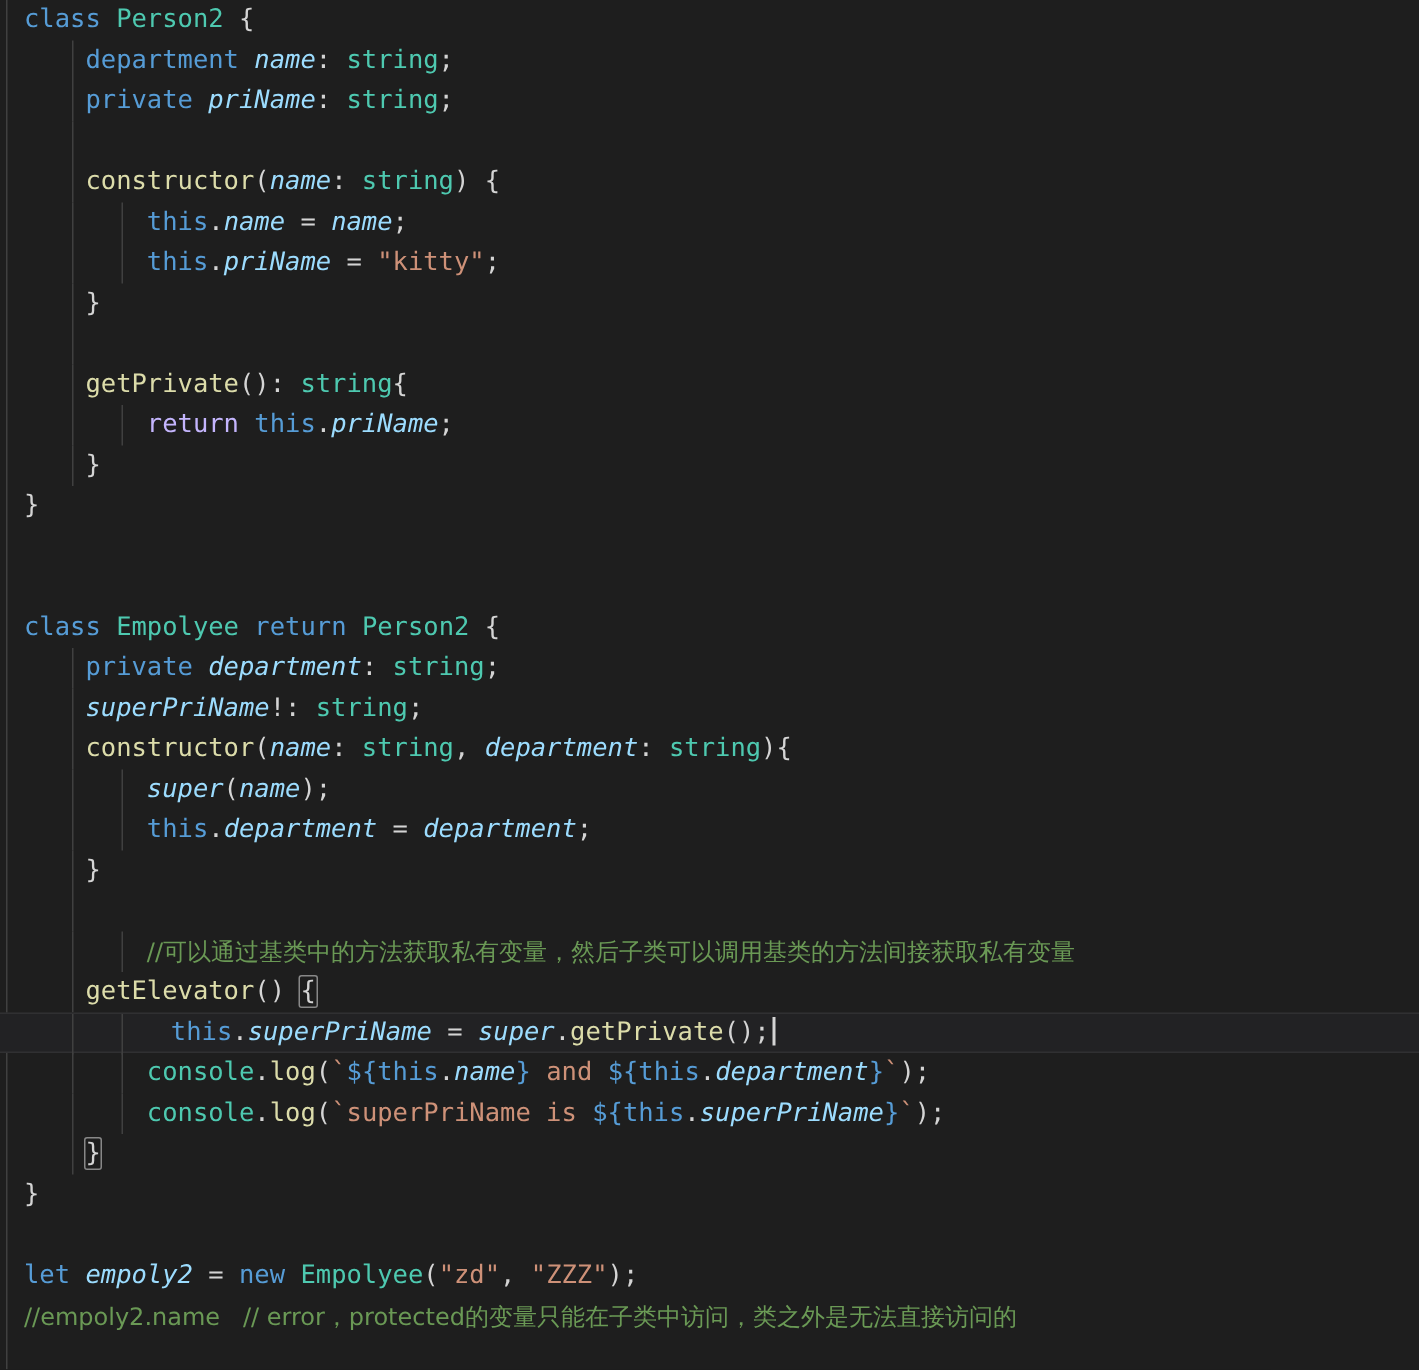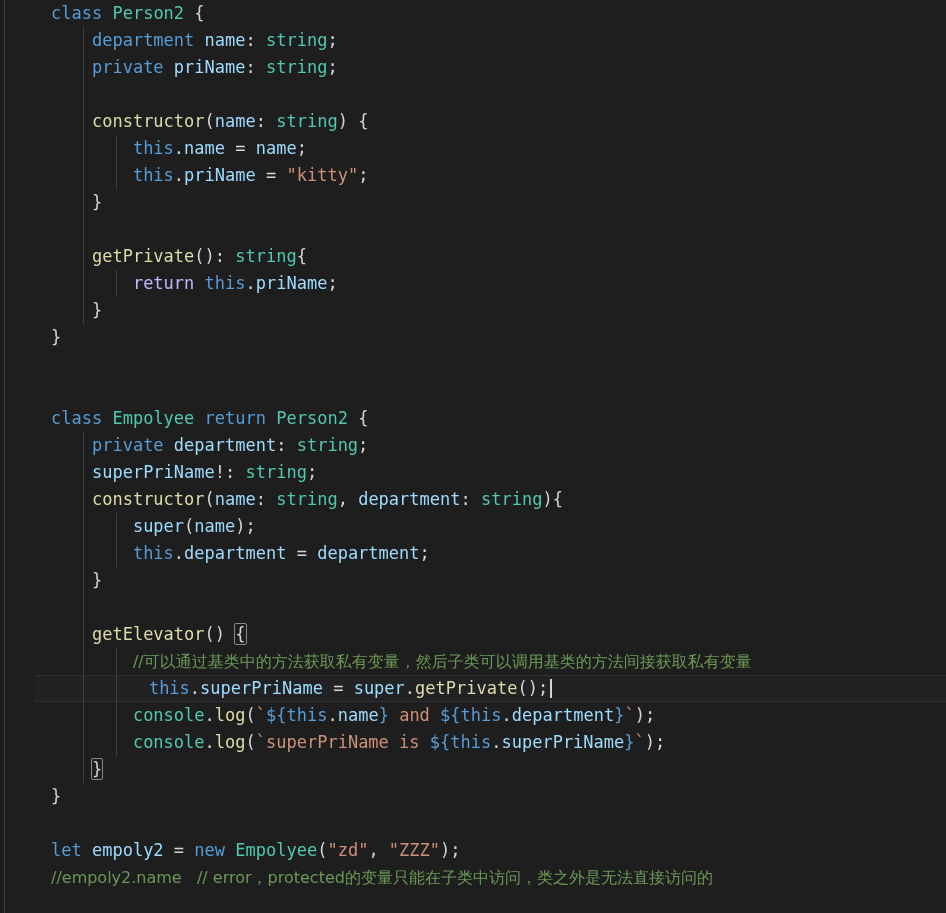--- a/index.html
+++ b/index.html
@@ -43,21 +43,20 @@
   .line {
     position: relative;
     height: 27px;
     line-height: 27px;
     font-size: 17px;
     letter-spacing: 0px;
     white-space: pre;
     color: #D4D4D4;
     padding-left: 16px;
     box-sizing: border-box;
-    margin-left: 35px;
   }
 
   .line.current {
     background: #222224;
     border-top: 1px solid #303032;
     border-bottom: 1px solid #303032;
     height: 27px;
     line-height: 25px;
     padding-left: 32px;
   }
@@ -70,21 +69,21 @@
     height: 27px;
     background: #404040;
     pointer-events: none;
   }
   .g1 { left: 48px; }
   .g2 { left: 81px; }
 
   
   .kw      { color: #569CD6; }  
   .type    { color: #4EC9B0; }  
-  .prop    { color: #9CDCFE; }  
+  .prop    { color: #9CDCFE; font-style: italic; }  
   .fn      { color: #DCDCAA; }  
   .str     { color: #CE9178; }  
   .ctrl    { color: #c4b5fd; }  
   .cmt     { color: #6A9955; }  
   .plain   { color: #D4D4D4; }  
 
   .bracket-match {
     outline: 1px solid #888888;
     outline-offset: 0px;
     border-radius: 1px;
@@ -149,23 +148,23 @@
     <div class="line"><span class="guide g1"></span>    <span class="fn">constructor</span><span class="plain">(</span><span class="prop">name</span><span class="plain">: </span><span class="type">string</span><span class="plain">, </span><span class="prop">department</span><span class="plain">: </span><span class="type">string</span><span class="plain">){</span></div>
 
     <div class="line"><span class="guide g1"></span><span class="guide g2"></span>        <span class="prop">super</span><span class="plain">(</span><span class="prop">name</span><span class="plain">);</span></div>
 
     <div class="line"><span class="guide g1"></span><span class="guide g2"></span>        <span class="kw">this</span><span class="plain">.</span><span class="prop">department</span><span class="plain"> = </span><span class="prop">department</span><span class="plain">;</span></div>
 
     <div class="line"><span class="guide g1"></span>    <span class="plain">}</span></div>
 
     <div class="line"><span class="guide g1"></span></div>
 
+    <div class="line"><span class="guide g1"></span><span class="guide g2"></span>        <span class="cmt cjk">//可以通过基类中的方法获取私有变量，然后子类可以调用基类的方法间接获取私有变量</span></div>
+
     <div class="line"><span class="guide g1"></span>    <span class="fn">getElevator</span><span class="plain">() </span><span class="plain bracket-match">{</span></div>
-
-    <div class="line"><span class="guide g1"></span><span class="guide g2"></span>        <span class="cmt cjk">//可以通过基类中的方法获取私有变量，然后子类可以调用基类的方法间接获取私有变量</span></div>
 
     <div class="line current"><span class="guide g1"></span><span class="guide g2"></span>        <span class="kw">this</span><span class="plain">.</span><span class="prop">superPriName</span><span class="plain"> = </span><span class="prop">super</span><span class="plain">.</span><span class="fn">getPrivate</span><span class="plain">();</span><span class="cursor"></span></div>
 
     <div class="line"><span class="guide g1"></span><span class="guide g2"></span>        <span class="type">console</span><span class="plain">.</span><span class="fn">log</span><span class="plain">(</span><span class="str">`</span><span class="kw">${</span><span class="kw">this</span><span class="plain">.</span><span class="prop">name</span><span class="kw">}</span><span class="str"> and </span><span class="kw">${</span><span class="kw">this</span><span class="plain">.</span><span class="prop">department</span><span class="kw">}</span><span class="str">`</span><span class="plain">);</span></div>
 
     <div class="line"><span class="guide g1"></span><span class="guide g2"></span>        <span class="type">console</span><span class="plain">.</span><span class="fn">log</span><span class="plain">(</span><span class="str">`</span><span class="str">superPriName is </span><span class="kw">${</span><span class="kw">this</span><span class="plain">.</span><span class="prop">superPriName</span><span class="kw">}</span><span class="str">`</span><span class="plain">);</span></div>
 
     <div class="line"><span class="guide g1"></span>    <span class="plain bracket-match">}</span></div>
 
     <div class="line"><span class="plain">}</span></div>

